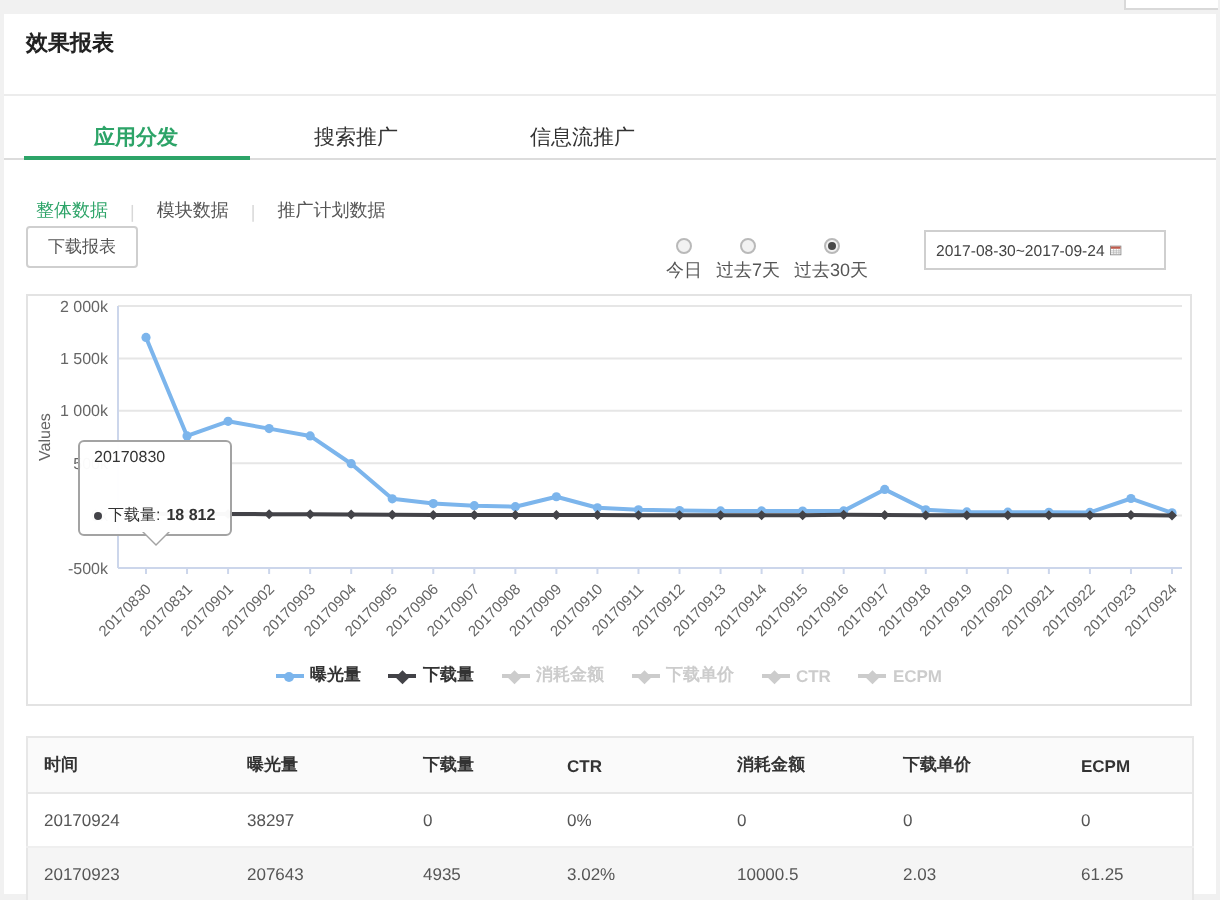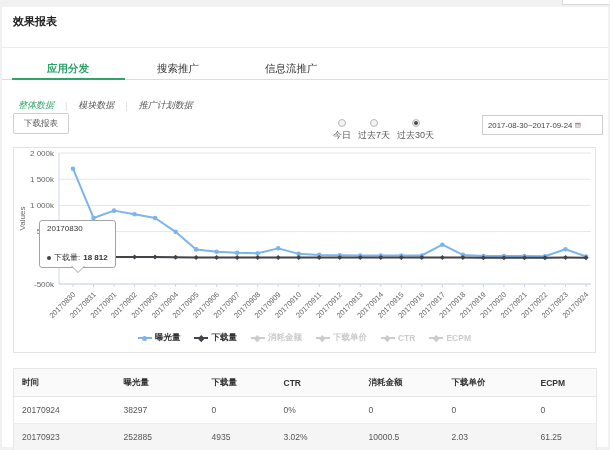--- a/index.html
+++ b/index.html
@@ -17,33 +17,33 @@
   
   .tabbar{position:absolute;left:0;top:40px;width:100%;height:33px;
     border-top:1px solid #ececec;border-bottom:1px solid #dcdcdc;box-sizing:border-box;}
   .tab{position:absolute;top:14px;font-size:10.5px;color:#333;cursor:pointer;}
   .tab.active{color:#2da468;font-weight:bold;}
   .tab-underline{position:absolute;left:10px;bottom:-1px;width:113px;height:2px;background:#2da468;}
 
   
   .subnav{position:absolute;left:16px;top:92px;display:flex;align-items:center;gap:11px;font-size:9px;color:#555;}
   .subnav .sep{color:#d8d8d8;}
-  .subnav .snitem{cursor:pointer;font-style:italic;}
+  .subnav .snitem{cursor:pointer;}
   .subnav .snitem.active{color:#2da468;}
 
   
   .dl-btn{position:absolute;left:11px;top:106px;width:56px;height:21px;box-sizing:border-box;
     border:1px solid #cfcfcf;border-radius:2px;background:#fff;font-size:8.5px;color:#555;
     display:flex;align-items:center;justify-content:center;cursor:pointer;}
   .filters{position:absolute;top:112px;left:331px;display:flex;align-items:center;gap:7px;font-size:9px;color:#555;}
   .radio-opt{display:flex;align-items:center;gap:2px;cursor:pointer;flex-direction:column;}
   .radio{width:8px;height:8px;border:1px solid #b9b9b9;border-radius:50%;background:#f2f2f2;box-sizing:border-box;}
   .radio.sel::after{content:'';display:block;width:4px;height:4px;margin:1px;background:#4a4a4a;border-radius:50%;}
   .date-box{position:absolute;left:460px;top:108px;width:121px;height:20px;box-sizing:border-box;
-    border:1px solid #cfcfcf;background:#fff;display:flex;align-items:center;padding:0 21px 0 5px;gap:3px;cursor:text;margin-left:20px;}
+    border:1px solid #cfcfcf;background:#fff;display:flex;align-items:center;padding:0 21px 0 5px;gap:3px;cursor:text;}
   .date-text{font-size:7.8px;color:#444;flex:1;white-space:nowrap;}
 
   
   .chart-box{position:absolute;left:11px;top:140px;width:583px;height:206px;box-sizing:border-box;
     border:1px solid #e3e3e3;background:#fff;}
   .legend{position:absolute;left:0;top:184px;width:100%;display:flex;justify-content:center;gap:14px;align-items:center;}
   .lg-item{display:flex;align-items:center;gap:3px;font-size:8.5px;font-weight:bold;color:#333;cursor:pointer;}
   .lg-item.off{color:#ccc;}
   .lg-marker{position:relative;width:14px;height:2px;background:#999;display:inline-block;}
   .lg-marker i{position:absolute;left:4.5px;top:-1.5px;width:5px;height:5px;background:#999;display:block;}
@@ -322,21 +322,21 @@
         <td>20170924</td>
         <td>38297</td>
         <td>0</td>
         <td>0%</td>
         <td>0</td>
         <td>0</td>
         <td>0</td>
       </tr>
       <tr class="alt">
         <td>20170923</td>
-        <td>252885</td>
+        <td>207643</td>
         <td>4935</td>
         <td>3.02%</td>
         <td>10000.5</td>
         <td>2.03</td>
         <td>61.25</td>
       </tr>
     </tbody>
   </table>
 
 </div>

